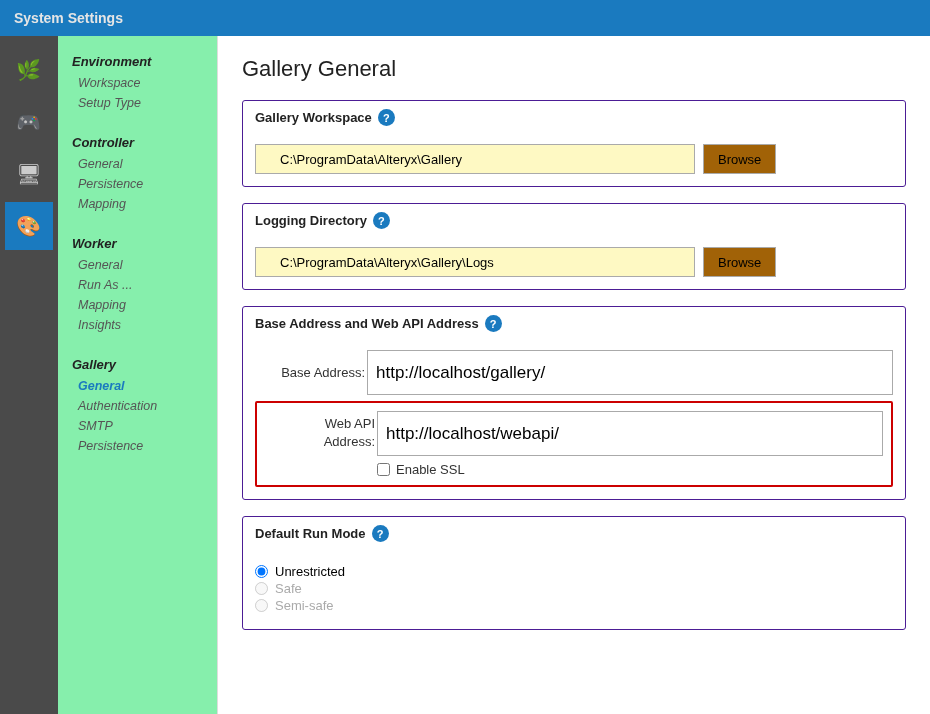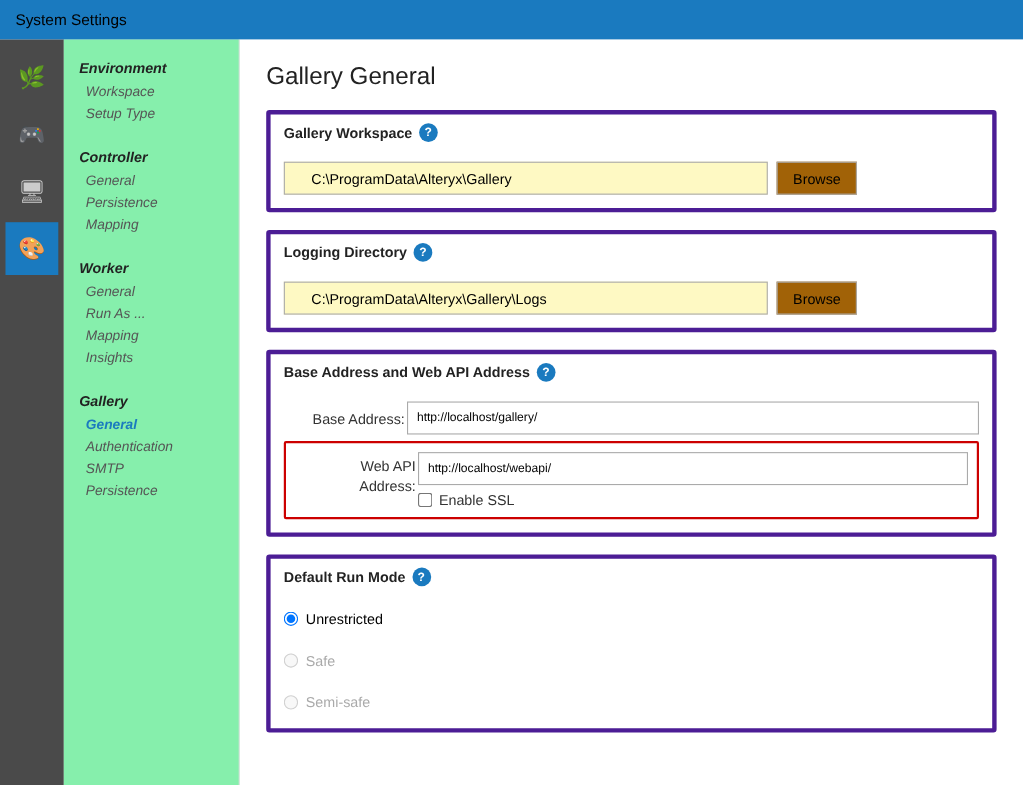--- a/index.html
+++ b/index.html
@@ -1,24 +1,24 @@
 <!DOCTYPE html>
 <html><head>
   <meta charset="utf-8">
   <style>
     * { box-sizing: border-box; margin: 0; padding: 0; }
     body { font-family: 'Segoe UI', Arial, sans-serif; font-size: 13px; background: #f0f0f0; width: 930px; height: 714px; overflow: hidden; }
 
     
     .title-bar {
       background: #1a7abf;
-      color: #000000;
+      color: #e5e5e5;
       padding: 8px 14px;
       font-size: 14px;
-      font-weight: 400;
+      font-weight: 700;
       height: 36px;
       display: flex;
       align-items: center;
     }
 
     
     .main-layout {
       display: flex;
       height: calc(714px - 36px);
     }
@@ -86,21 +86,21 @@
     }
     .page-title {
       font-size: 22px;
       font-weight: 400;
       color: #222;
       margin-bottom: 18px;
     }
 
     
     .section-box {
-      border: 4px solid #4c1d95;
+      border: 1px solid #4c1d95;
       border-radius: 3px;
       margin-bottom: 16px;
       background: white;
     }
     .section-header {
       padding: 8px 12px;
       font-weight: 700;
       font-size: 13px;
       color: #222;
       display: flex;
@@ -147,22 +147,22 @@
       background: #a16207;
       padding: 4px 14px;
       height: 30px;
       cursor: pointer;
       font-size: 13px;
       white-space: nowrap;
     }
     .address-input {
       border: 1px solid #aaa;
       padding: 4px 8px;
-      font-size: 11px;
-      height: 30px;
+      font-size: 17px;
+      height: 45px;
       width: 100%;
       outline: none;
     }
 
     
     .webapi-highlight {
       border: 2px solid #cc0000;
       border-radius: 2px;
       padding: 8px;
       margin-top: 4px;
@@ -175,21 +175,21 @@
       gap: 6px;
       margin-top: 6px;
       font-size: 13px;
       color: #333;
     }
 
     
     .radio-group {
       display: flex;
       flex-direction: column;
-      gap: 23px;
+      gap: 2px;
       padding: 4px 0;
     }
     .radio-item {
       display: flex;
       align-items: center;
       gap: 7px;
       font-size: 13px;
     }
     .radio-item.disabled {
       color: #aaa;

